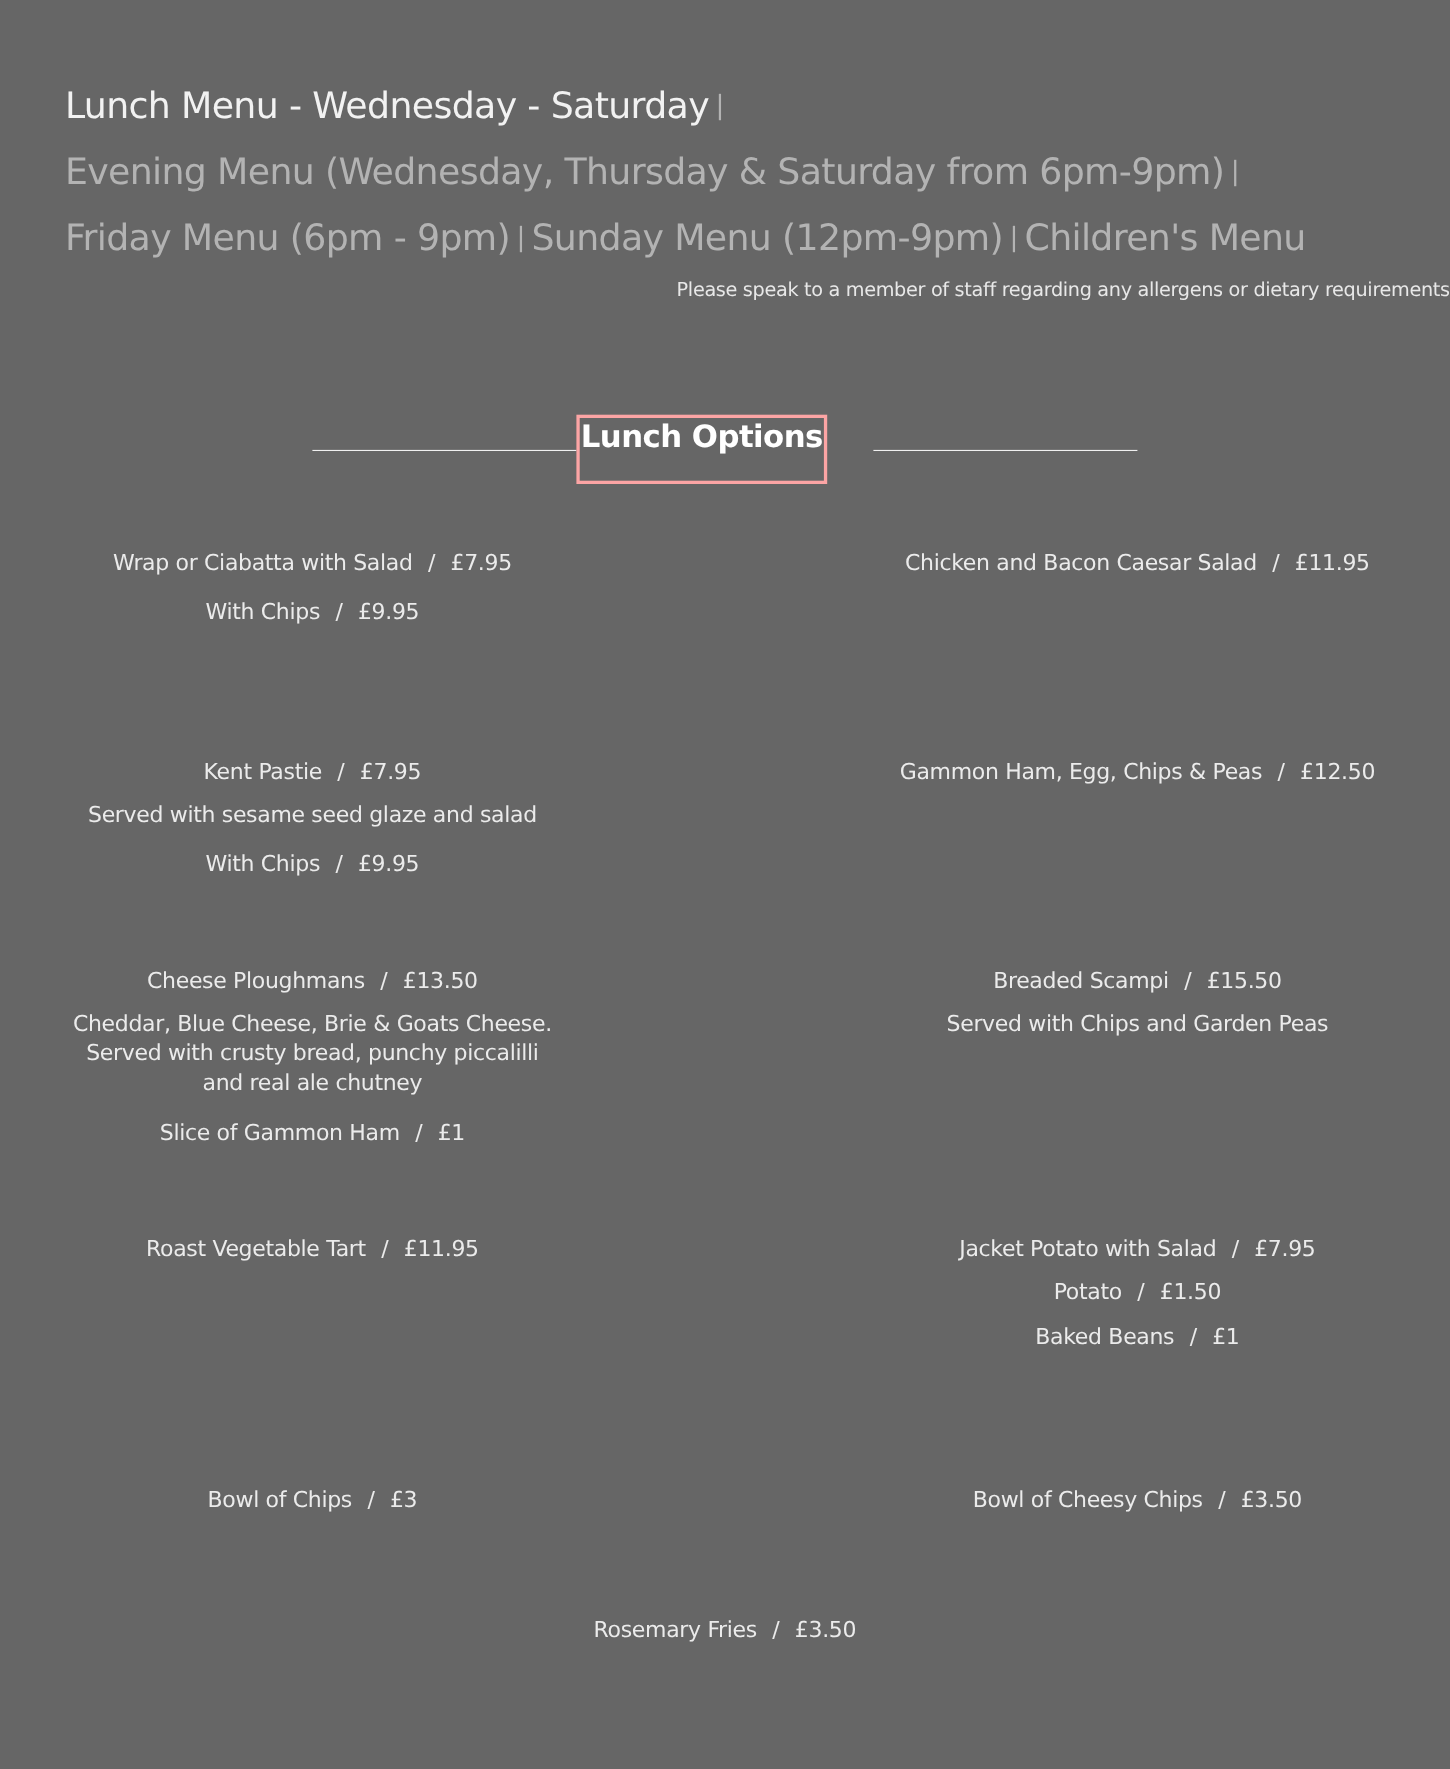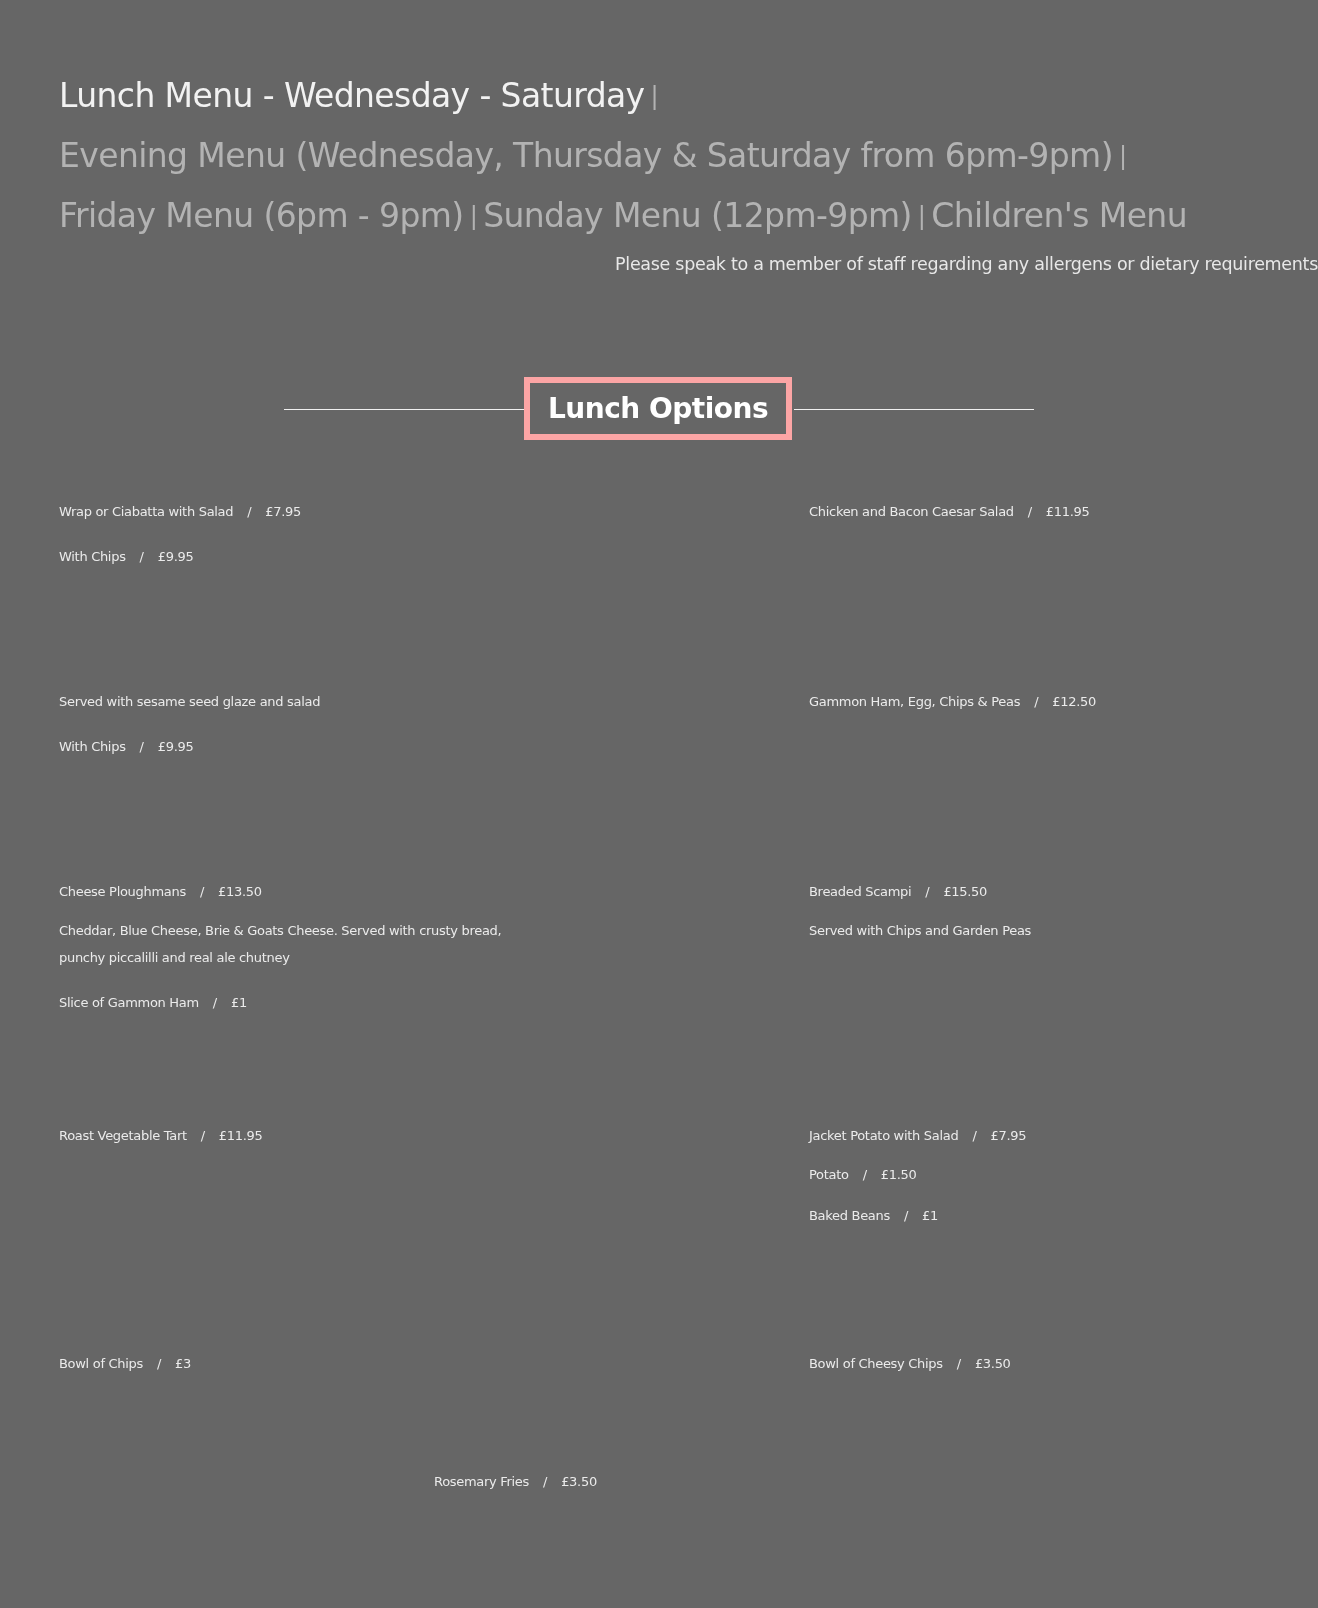--- a/index.html
+++ b/index.html
@@ -67,39 +67,38 @@
       top: 32px;
       height: 1px;
       background: #f0f0f0;
     }
     .section-rule.left { left: 0; width: 240px; }
     .section-rule.right { right: 0; width: 240px; }
     .section-title-box {
       position: absolute;
       left: 240px;
       top: 0;
-      width: 268px;
+      width: 228px;
       height: 63px;
-      border: 6px solid #fca5a5;
+      border: 3px solid #fca5a5;
       box-sizing: border-box;
       display: flex;
-      align-items: center;
       justify-content: center;
     }
     .section-title {
       font-weight: bold;
       font-size: 28px;
       color: #ffffff;
       letter-spacing: -0.5px;
     }
     .menu-item {
       position: absolute;
       width: 450px;
-      text-align: left;
-      font-size: 13px;
+      text-align: center;
+      font-size: 20px;
       color: #ebebeb;
       letter-spacing: -0.3px;
     }
     .menu-item.left-col { left: 59px; }
     .menu-item.right-col { left: 809px; }
     .menu-item.center-col { left: 434px; }
     .item-line {
       line-height: 27px;
       margin-bottom: 12px;
       white-space: pre;
@@ -141,20 +140,21 @@
 <div class="menu-item left-col" style="top:498px;">
   <div class="item-line"><span>Wrap or Ciabatta with Salad</span><span class="slash">/</span><span>£7.95</span></div>
   <div class="item-line" style="margin-top:18px;"><span>With Chips</span><span class="slash">/</span><span>£9.95</span></div>
 </div>
 
 <div class="menu-item right-col" style="top:498px;">
   <div class="item-line"><span>Chicken and Bacon Caesar Salad</span><span class="slash">/</span><span>£11.95</span></div>
 </div>
 
 <div class="menu-item left-col" style="top:688px;">
+  <div class="item-line"><span>Kent Pastie</span><span class="slash">/</span><span>£7.95</span></div>
   <div class="item-desc">Served with sesame seed glaze and salad</div>
   <div class="item-line" style="margin-top:18px;"><span>With Chips</span><span class="slash">/</span><span>£9.95</span></div>
 </div>
 
 <div class="menu-item right-col" style="top:688px;">
   <div class="item-line"><span>Gammon Ham, Egg, Chips &amp; Peas</span><span class="slash">/</span><span>£12.50</span></div>
 </div>
 
 <div class="menu-item left-col" style="top:878px;">
   <div class="item-line"><span>Cheese Ploughmans</span><span class="slash">/</span><span>£13.50</span></div>

